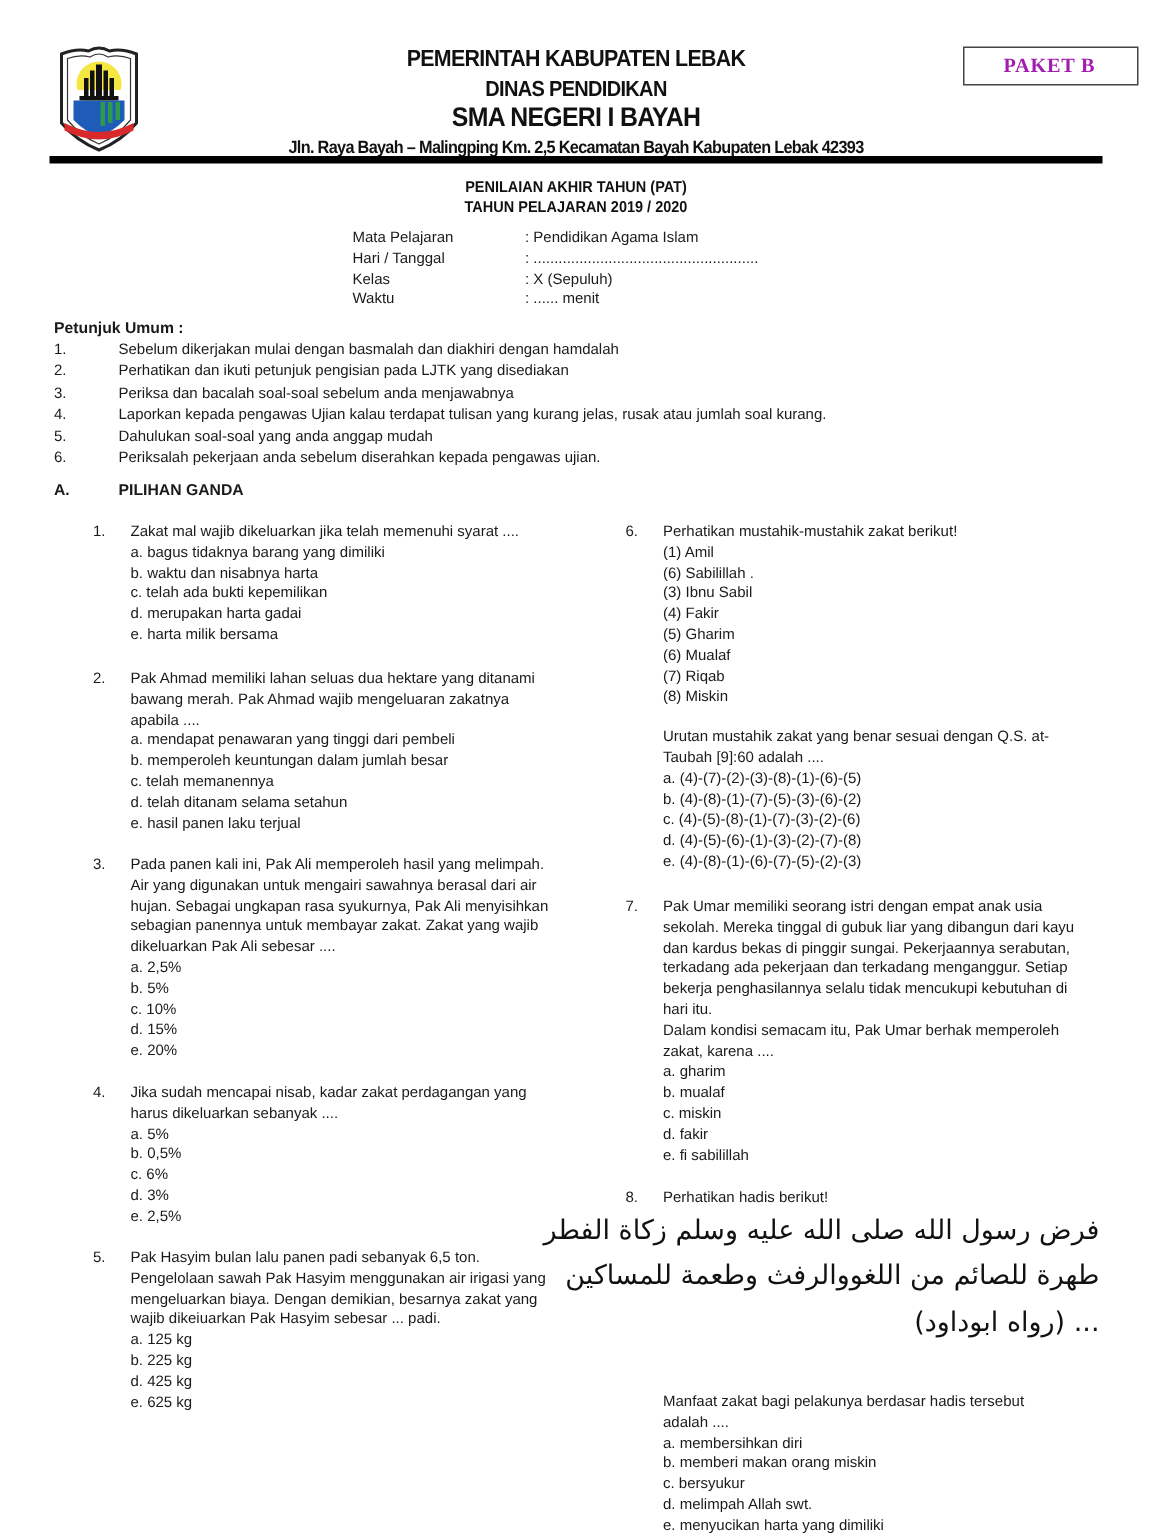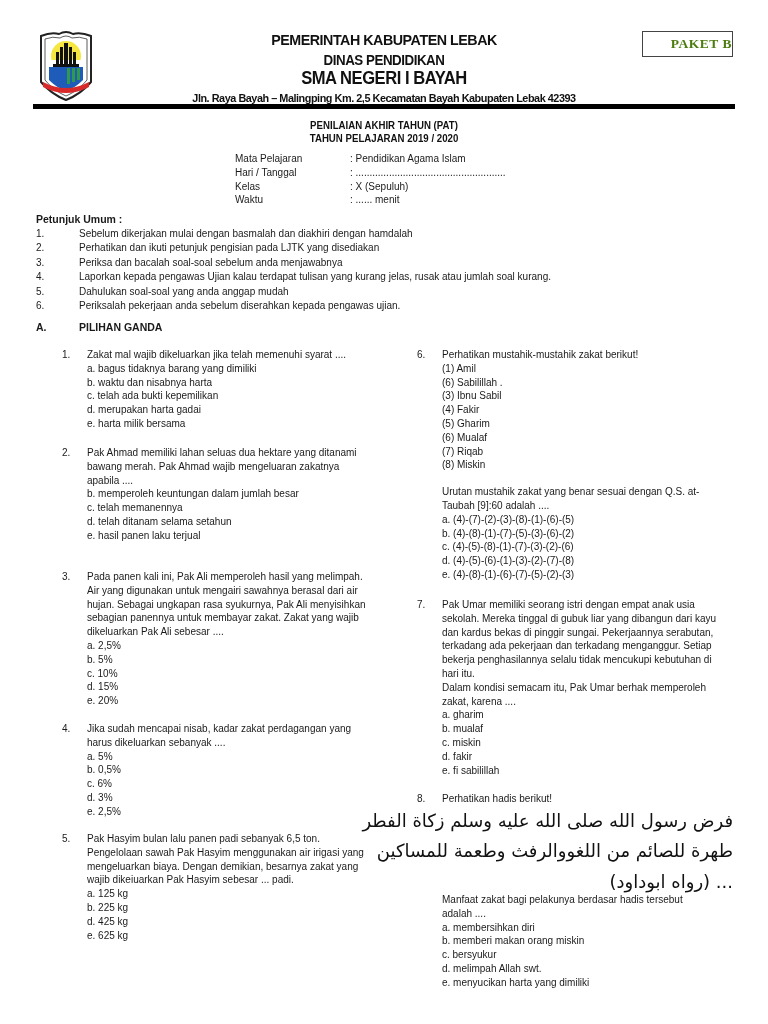--- a/index.html
+++ b/index.html
@@ -10,21 +10,21 @@
   
   .logo { left:37px; top:30px; width:58px; height:72px; }
   .hdr-line { position:absolute; left:0; width:768px; text-align:center; font-weight:bold; color:#111;
               letter-spacing:-0.5px; }
   .hdr1 { top:31px; font-size:15.5px; transform:scaleX(0.92); }
   .hdr2 { top:52px; font-size:14.5px; transform:scaleX(0.92); }
   .hdr3 { top:68px; font-size:18px; transform:scaleX(0.92); }
   .hdr4 { top:91px; font-size:11.8px; transform:scaleX(0.92); }
   .paket { left:642px; top:31px; width:89px; height:24px; border:1.2px solid #444;
            font-family:"Liberation Serif", "DejaVu Serif", serif; font-weight:bold;
-           font-size:13.5px; text-align:right; line-height:24px; letter-spacing:0.5px; color:#4d7c0f; }
+           font-size:13.5px; text-align:left; line-height:24px; letter-spacing:0.5px; color:#a21caf;padding-left:26px; }
   .rule { left:33px; top:104px; width:702px; height:5px; background:#000; }
 
   .title { position:absolute; left:0; width:768px; text-align:center; font-weight:bold;
            font-size:10.5px; color:#111; transform:scaleX(0.92); }
   .t1 { top:119px; } .t2 { top:132px; }
 
   .meta { left:235px; top:152px; font-size:10px; line-height:13.8px; }
   .meta .row { display:flex; }
   .meta .k { width:115px; }
   .meta .v { white-space:nowrap; }
@@ -143,20 +143,21 @@
   <div class="opt">c. telah ada bukti kepemilikan</div>
   <div class="opt">d. merupakan harta gadai</div>
   <div class="opt">e. harta milik bersama</div>
 </div>
 
 <div class="q" style="left:62px; top:446px; width:300px;">
   <div class="qrow">
       <span class="qn">2.</span>
       <span class="qt">Pak Ahmad memiliki lahan seluas dua hektare yang ditanami bawang merah. Pak Ahmad wajib mengeluaran zakatnya apabila ....</span>
     </div>
+  <div class="opt">a. mendapat penawaran yang tinggi dari pembeli</div>
   <div class="opt">b. memperoleh keuntungan dalam jumlah besar</div>
   <div class="opt">c. telah memanennya</div>
   <div class="opt">d. telah ditanam selama setahun</div>
   <div class="opt">e. hasil panen laku terjual</div>
 </div>
 
 <div class="q" style="left:62px; top:570px; width:312px;">
   <div class="qrow">
       <span class="qn">3.</span>
       <span class="qt">Pada panen kali ini, Pak Ali memperoleh hasil yang melimpah. Air yang digunakan untuk mengairi sawahnya berasal dari air hujan. Sebagai ungkapan rasa syukurnya, Pak Ali menyisihkan sebagian panennya untuk membayar zakat. Zakat yang wajib dikeluarkan Pak Ali sebesar ....</span>
@@ -230,19 +231,19 @@
   <div class="qrow">
       <span class="qn">8.</span>
       <span class="qt">Perhatikan hadis berikut!</span>
     </div>
 </div>
 <div class="arabic" style="right:35px; top:810px;">فرض رسول الله صلى الله عليه وسلم زكاة الفطر</div>
 <div class="arabic" style="right:35px; top:840px;">طهرة للصائم من اللغووالرفث وطعمة للمساكين</div>
 <div class="arabic" style="right:35px; top:871px;margin-left:48px;">... (رواه ابوداود)</div>
 
 <div class="q" style="left:417px; top:893px; width:300px;">
-  <div class="opt" style="white-space:normal; width:262px;">Manfaat zakat bagi pelakunya berdasar hadis tersebut adalah ....</div>
+  <div class="opt" style="white-space:normal; width:262px;margin-top:35px;">Manfaat zakat bagi pelakunya berdasar hadis tersebut adalah ....</div>
   <div class="opt">a. membersihkan diri</div>
   <div class="opt">b. memberi makan orang miskin</div>
   <div class="opt">c. bersyukur</div>
   <div class="opt">d. melimpah Allah swt.</div>
   <div class="opt">e. menyucikan harta yang dimiliki</div>
 </div>
 
 </body></html>

